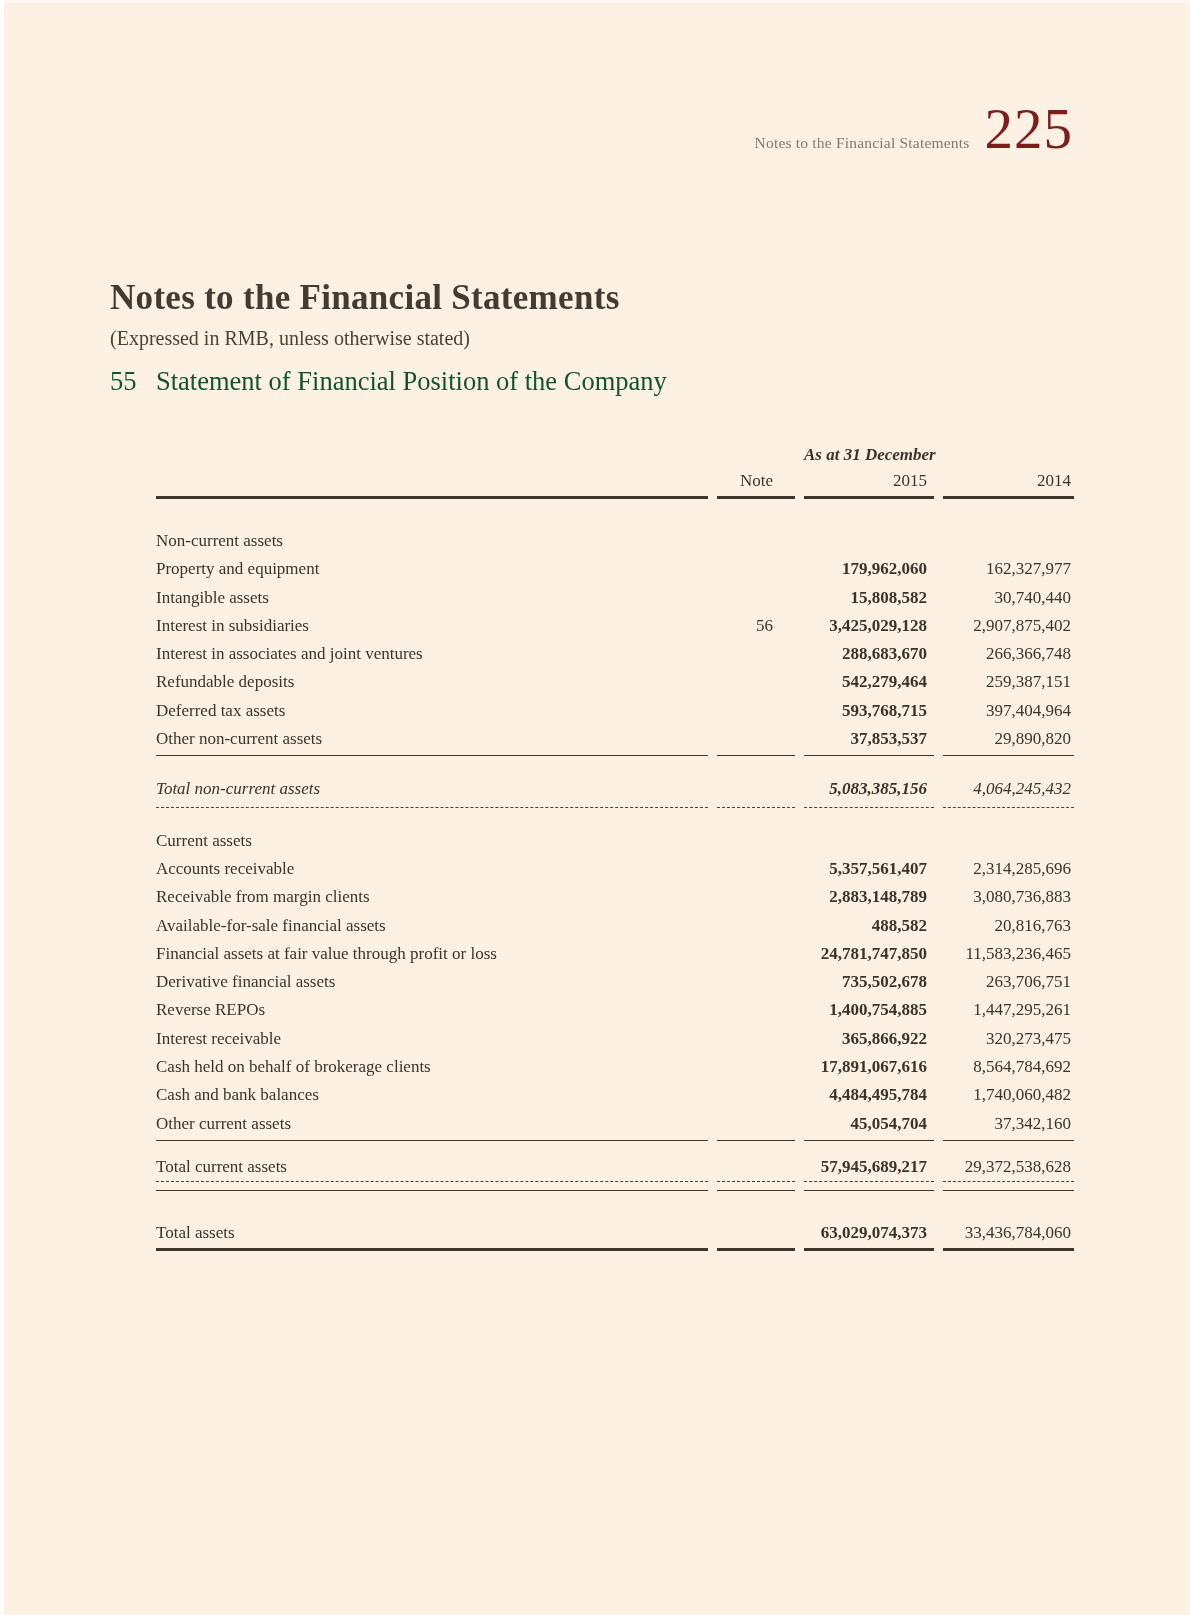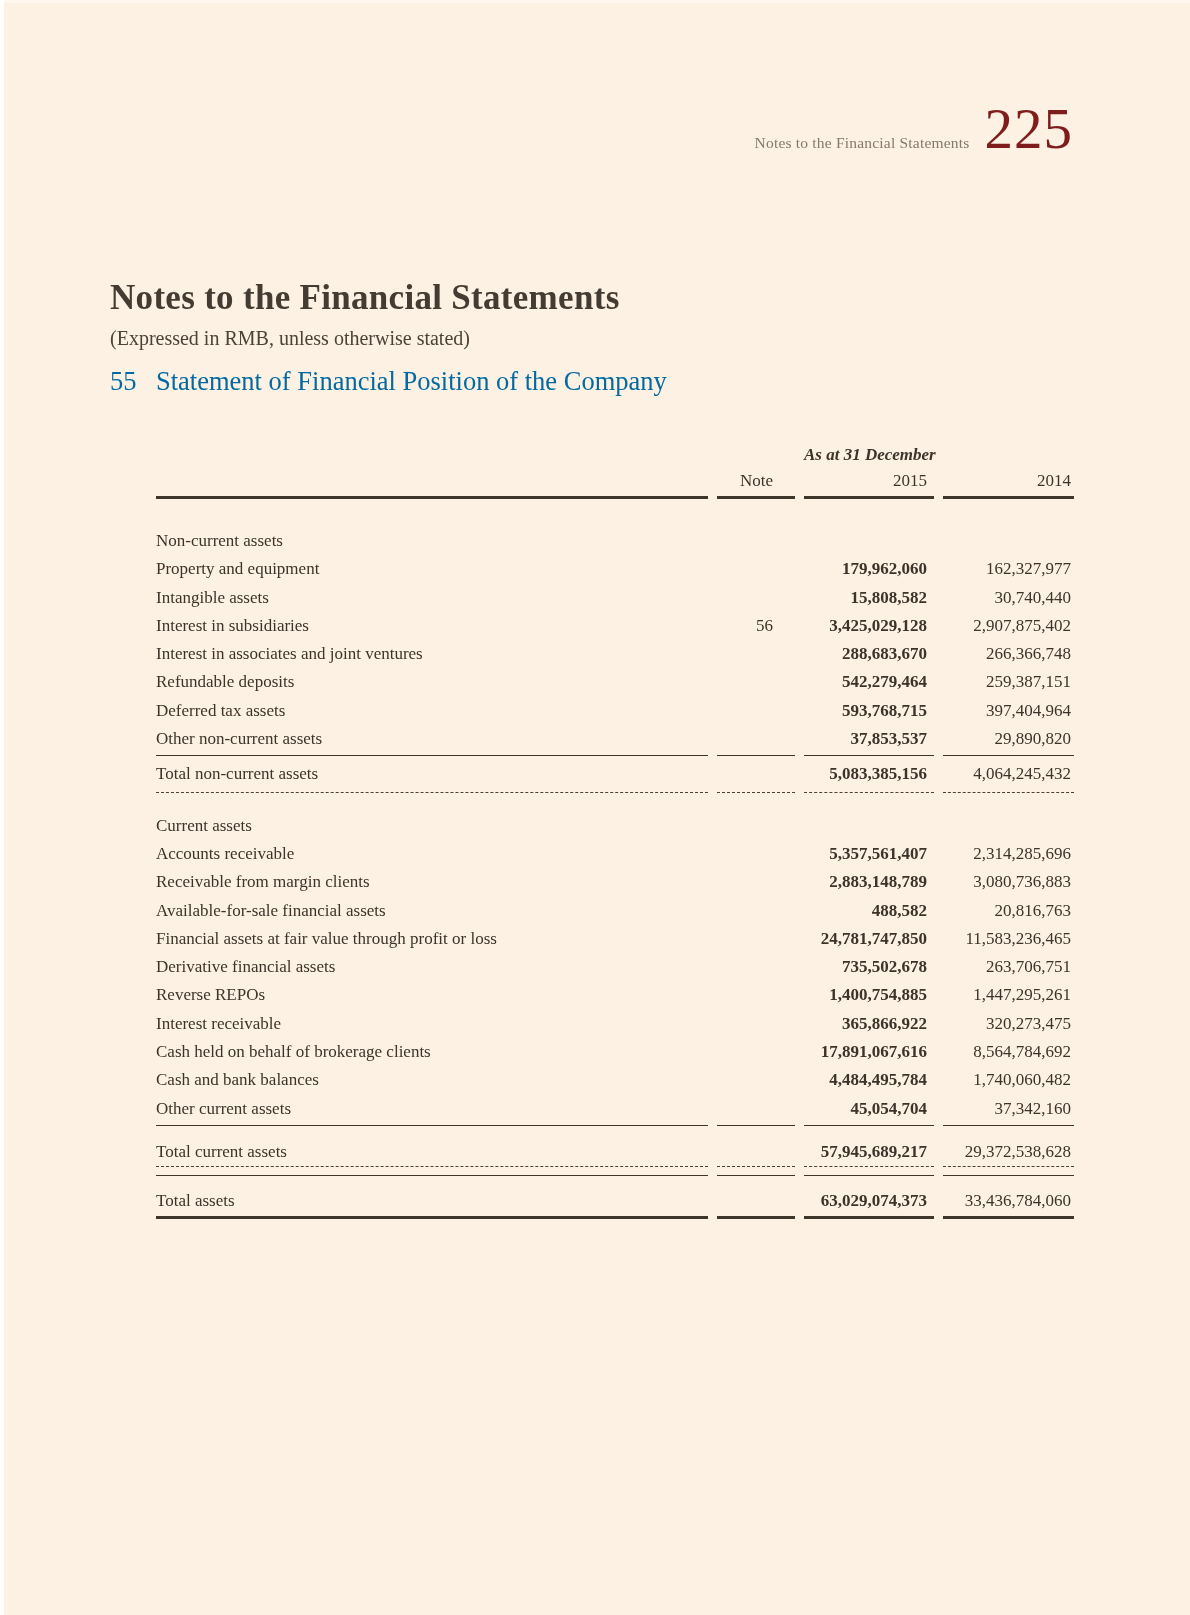--- a/index.html
+++ b/index.html
@@ -18,21 +18,21 @@
   .running-header { position:absolute; top:100px; right:117px; display:flex; align-items:baseline; gap:15px; }
   .rh-label  { font-size:15.5px; color:#837a6d; letter-spacing:.2px; }
   .rh-number { font-size:57px; color:#7f1d1d; letter-spacing:1px; line-height:1; font-weight:400; }
 
   
   .title-block { position:absolute; left:110px; top:278px; }
   .title-block h1 { margin:0; font-size:35px; font-weight:700; color:#443c32; letter-spacing:.3px; }
   .title-block p  { margin:9px 0 0 0; font-size:20px; color:#4a4337; }
 
   
-  .section-heading { position:absolute; left:110px; top:366px; font-size:26.5px; color:#0369a1; display:flex; }
+  .section-heading { position:absolute; left:110px; top:366px; font-size:26.5px; color:#14532d; display:flex; }
   .sec-num { width:46px; flex:0 0 46px; }
 
   
   .fin-table { position:absolute; left:156px; top:444px; width:918px; font-size:17px; color:#3c342a; }
   .t-row, .t-rule { display:grid; grid-template-columns:1fr 78px 130px 131px; column-gap:9px; }
   .t-row { line-height:28.3px; }
   .c-note { text-align:right; padding-right:22px; }
   .c-n15  { text-align:right; padding-right:7px; }
   .c-n14  { text-align:right; padding-right:3px; }
   .b { font-weight:700; }
@@ -42,23 +42,23 @@
   .head-cols { line-height:22px; margin-top:4px; padding-bottom:4px; font-weight:400; }
 
   .t-rule i { display:block; height:0; border-top:1px solid #3e362b; }
   .t-rule.thick  i { border-top-width:3px; }
   .t-rule.dashed i { border-top-style:dashed; border-top-color:#4a4136; }
 
   .mt0  { margin-top:0; }
   .mt2  { margin-top:2px; }
   .mt3  { margin-top:3px; }
   .mt8  { margin-top:8px; }
-  .mt11 { margin-top:11px; }
+  .mt11 { margin-top:28px; }
   .mt12 { margin-top:12px; }
-  .mt17 { margin-top:4px; }
+  .mt17 { margin-top:19px;font-style:italic; }
   .mt19 { margin-top:19px; }
   .mt28 { margin-top:28px;gap:20px; }
 </style>
 </head>
 <body>
 
 <div>
   <div class="edge-top"></div>
   <div class="edge-left"></div>
 

